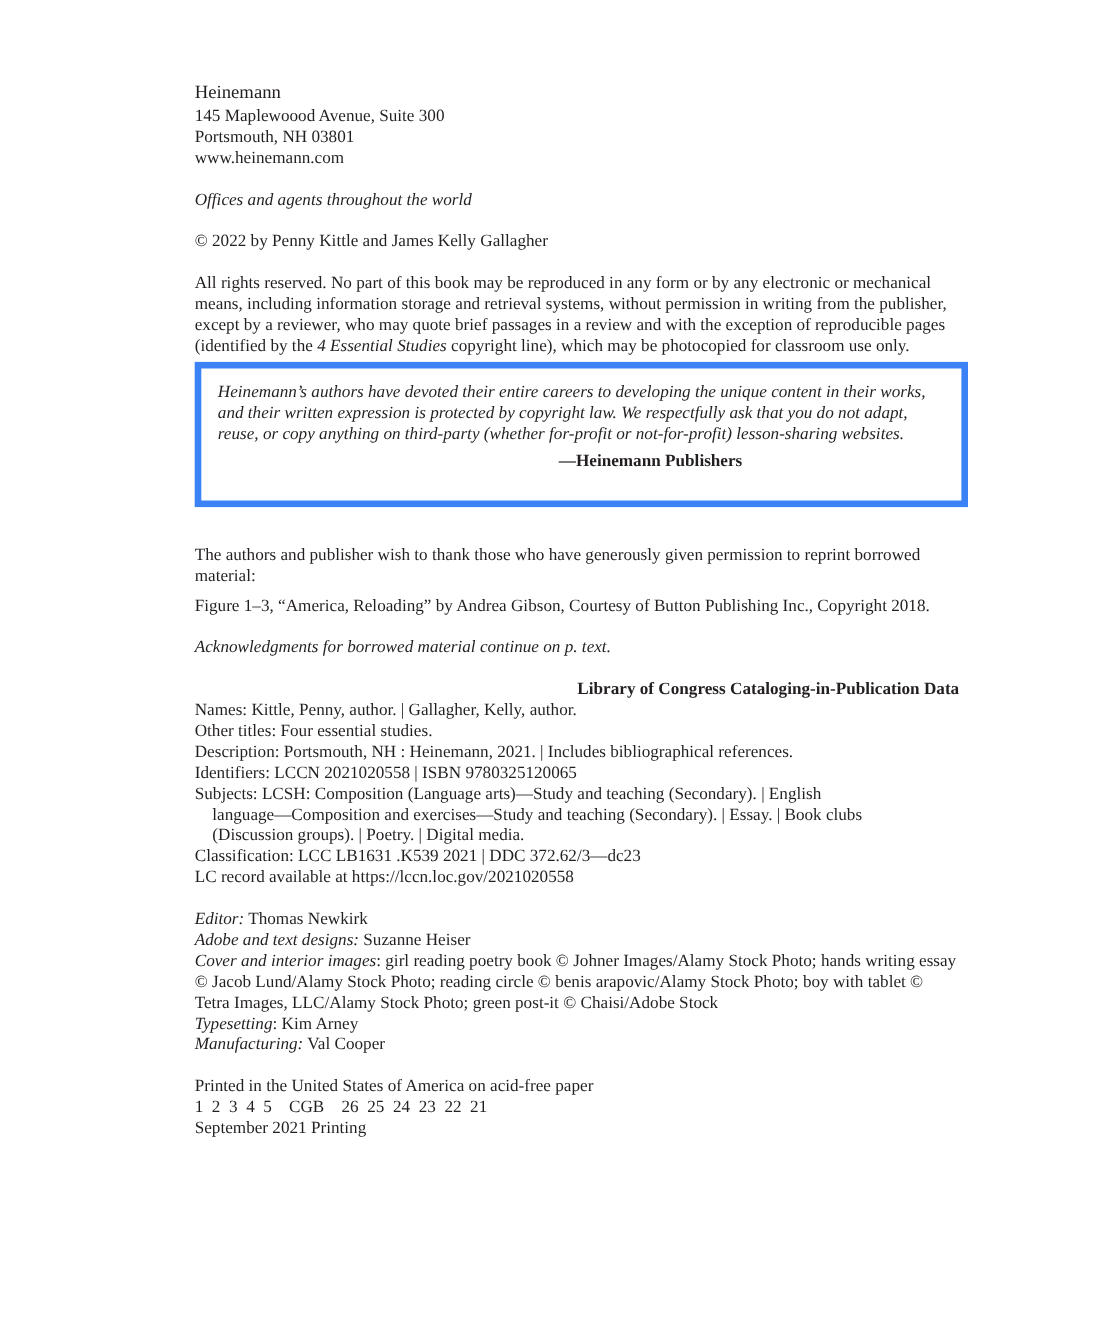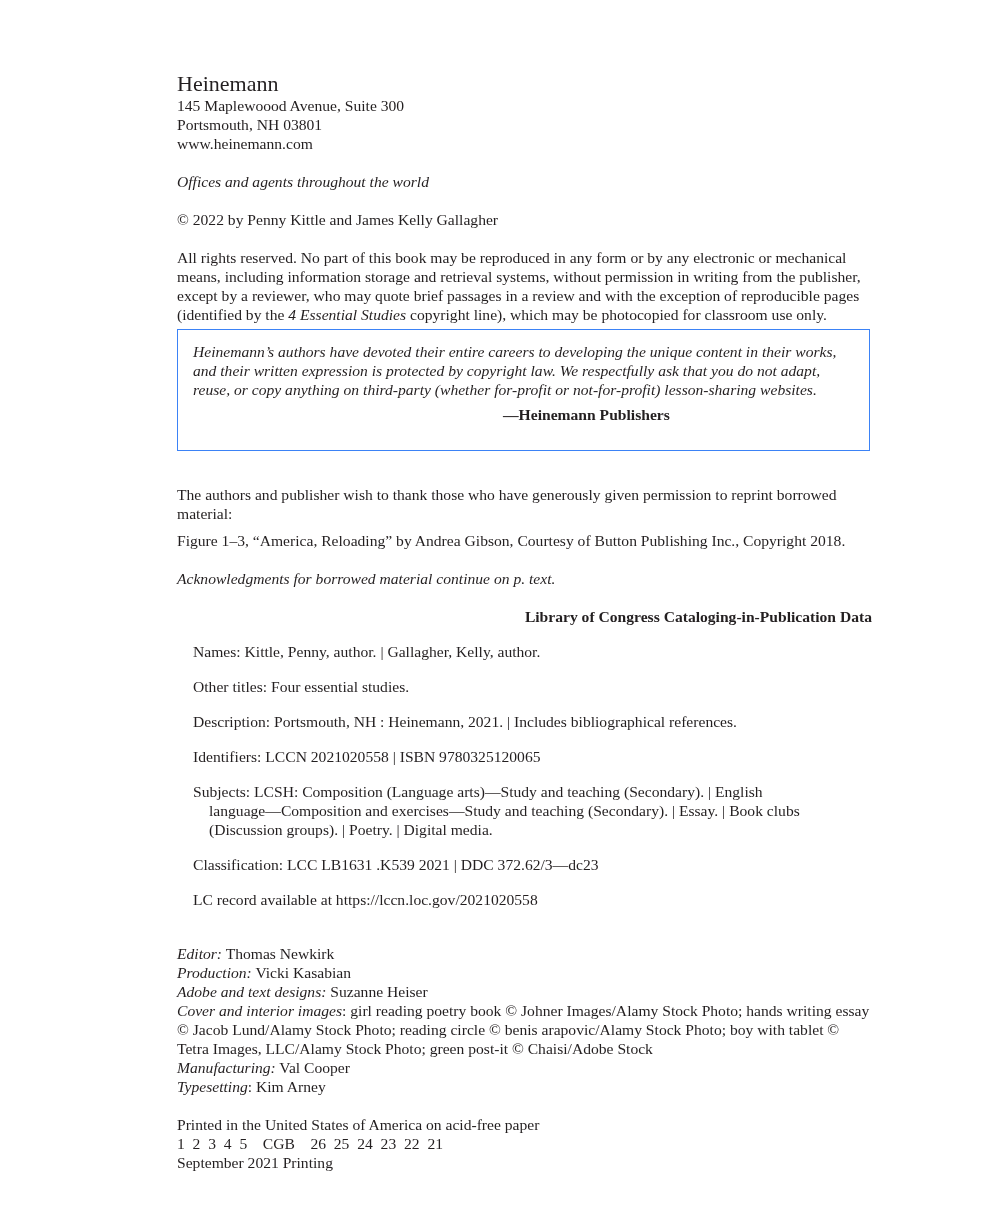--- a/index.html
+++ b/index.html
@@ -17,49 +17,49 @@
     }
     .page {
       position: absolute;
       left: 177px;
       top: 72px;
       width: 695px;
       font-size: 15.6px;
       line-height: 19px;
     }
     .publisher-name {
-      font-size: 22px;
+      font-size: 17px;
       line-height: 24px;
       margin: 0;
     }
     .line { margin: 0; white-space: nowrap; }
     .para { margin: 0; }
     .gap-19 { height: 19px; }
     .gap-8 { height: 8px; }
     .it { font-style: italic; }
     .bold { font-weight: bold; text-align: right; }
     .notice-box {
-      border: 1px solid #3b82f6;
+      border: 6px solid #3b82f6;
       margin-top: 5px;
       padding: 12px 14px 10px 15px;
       width: 662px;
     }
     .notice-text {
       font-style: italic;
       margin: 0;
     }
     .notice-sig {
       font-weight: bold;
       margin: 6px 0 16px 310px;
       white-space: nowrap;
     }
     .hang {
       padding-left: 16px;
       text-indent: -16px;
-      margin: 16px;
+      margin: 0;
     }
   </style>
 </head>
 <body>
 
 <div class="page">
 
   <p class="publisher-name line">Heinemann</p>
   <p class="line">145 Maplewoood Avenue, Suite 300</p>
   <p class="line">Portsmouth, NH 03801</p>
@@ -94,25 +94,24 @@
     <p class="hang">Identifiers: LCCN 2021020558 | ISBN 9780325120065</p>
     <p class="hang" style="width:608px">Subjects: LCSH: Composition (Language arts)—Study and teaching (Secondary). | English language—Composition and exercises—Study and teaching (Secondary). | Essay. | Book clubs (Discussion groups). | Poetry. | Digital media.</p>
     <p class="hang">Classification: LCC LB1631 .K539 2021 | DDC 372.62/3—dc23</p>
     <p class="hang">LC record available at https://lccn.loc.gov/2021020558</p>
   </div>
 
   <div class="gap-19"></div>
 
   <div>
     <p class="line"><span class="it">Editor:</span><span> Thomas Newkirk</span></p>
-    <p class="line"><span class="it">Production:</span><span> Vicki Kasabian</span></p>
     <p class="line"><span class="it">Adobe and text designs:</span><span> Suzanne Heiser</span></p>
     <p class="para"><span class="it">Cover and interior images</span><span>: girl reading poetry book © Johner Images/Alamy Stock Photo; hands writing essay © Jacob Lund/Alamy Stock Photo; reading circle © benis arapovic/Alamy Stock Photo; boy with tablet © Tetra Images, LLC/Alamy Stock Photo; green post-it © Chaisi/Adobe Stock</span></p>
+    <p class="line"><span class="it">Typesetting</span><span>: Kim Arney</span></p>
     <p class="line"><span class="it">Manufacturing:</span><span> Val Cooper</span></p>
-    <p class="line"><span class="it">Typesetting</span><span>: Kim Arney</span></p>
   </div>
 
   <div class="gap-19"></div>
 
   <div>
     <p class="line">Printed in the United States of America on acid-free paper</p>
     <p class="line" style="white-space:pre">1  2  3  4  5    CGB    26  25  24  23  22  21</p>
     <p class="line">September 2021 Printing</p>
   </div>
 

